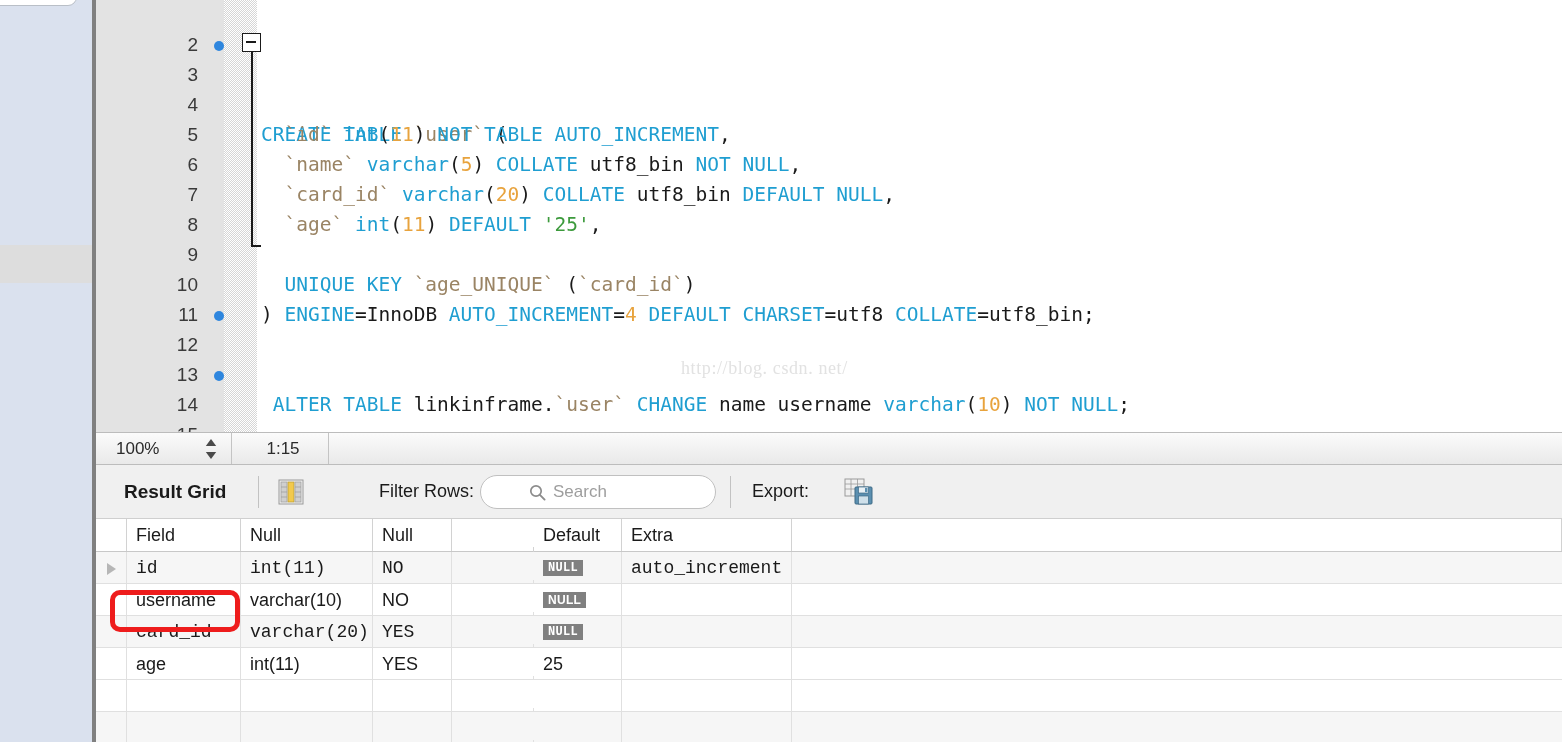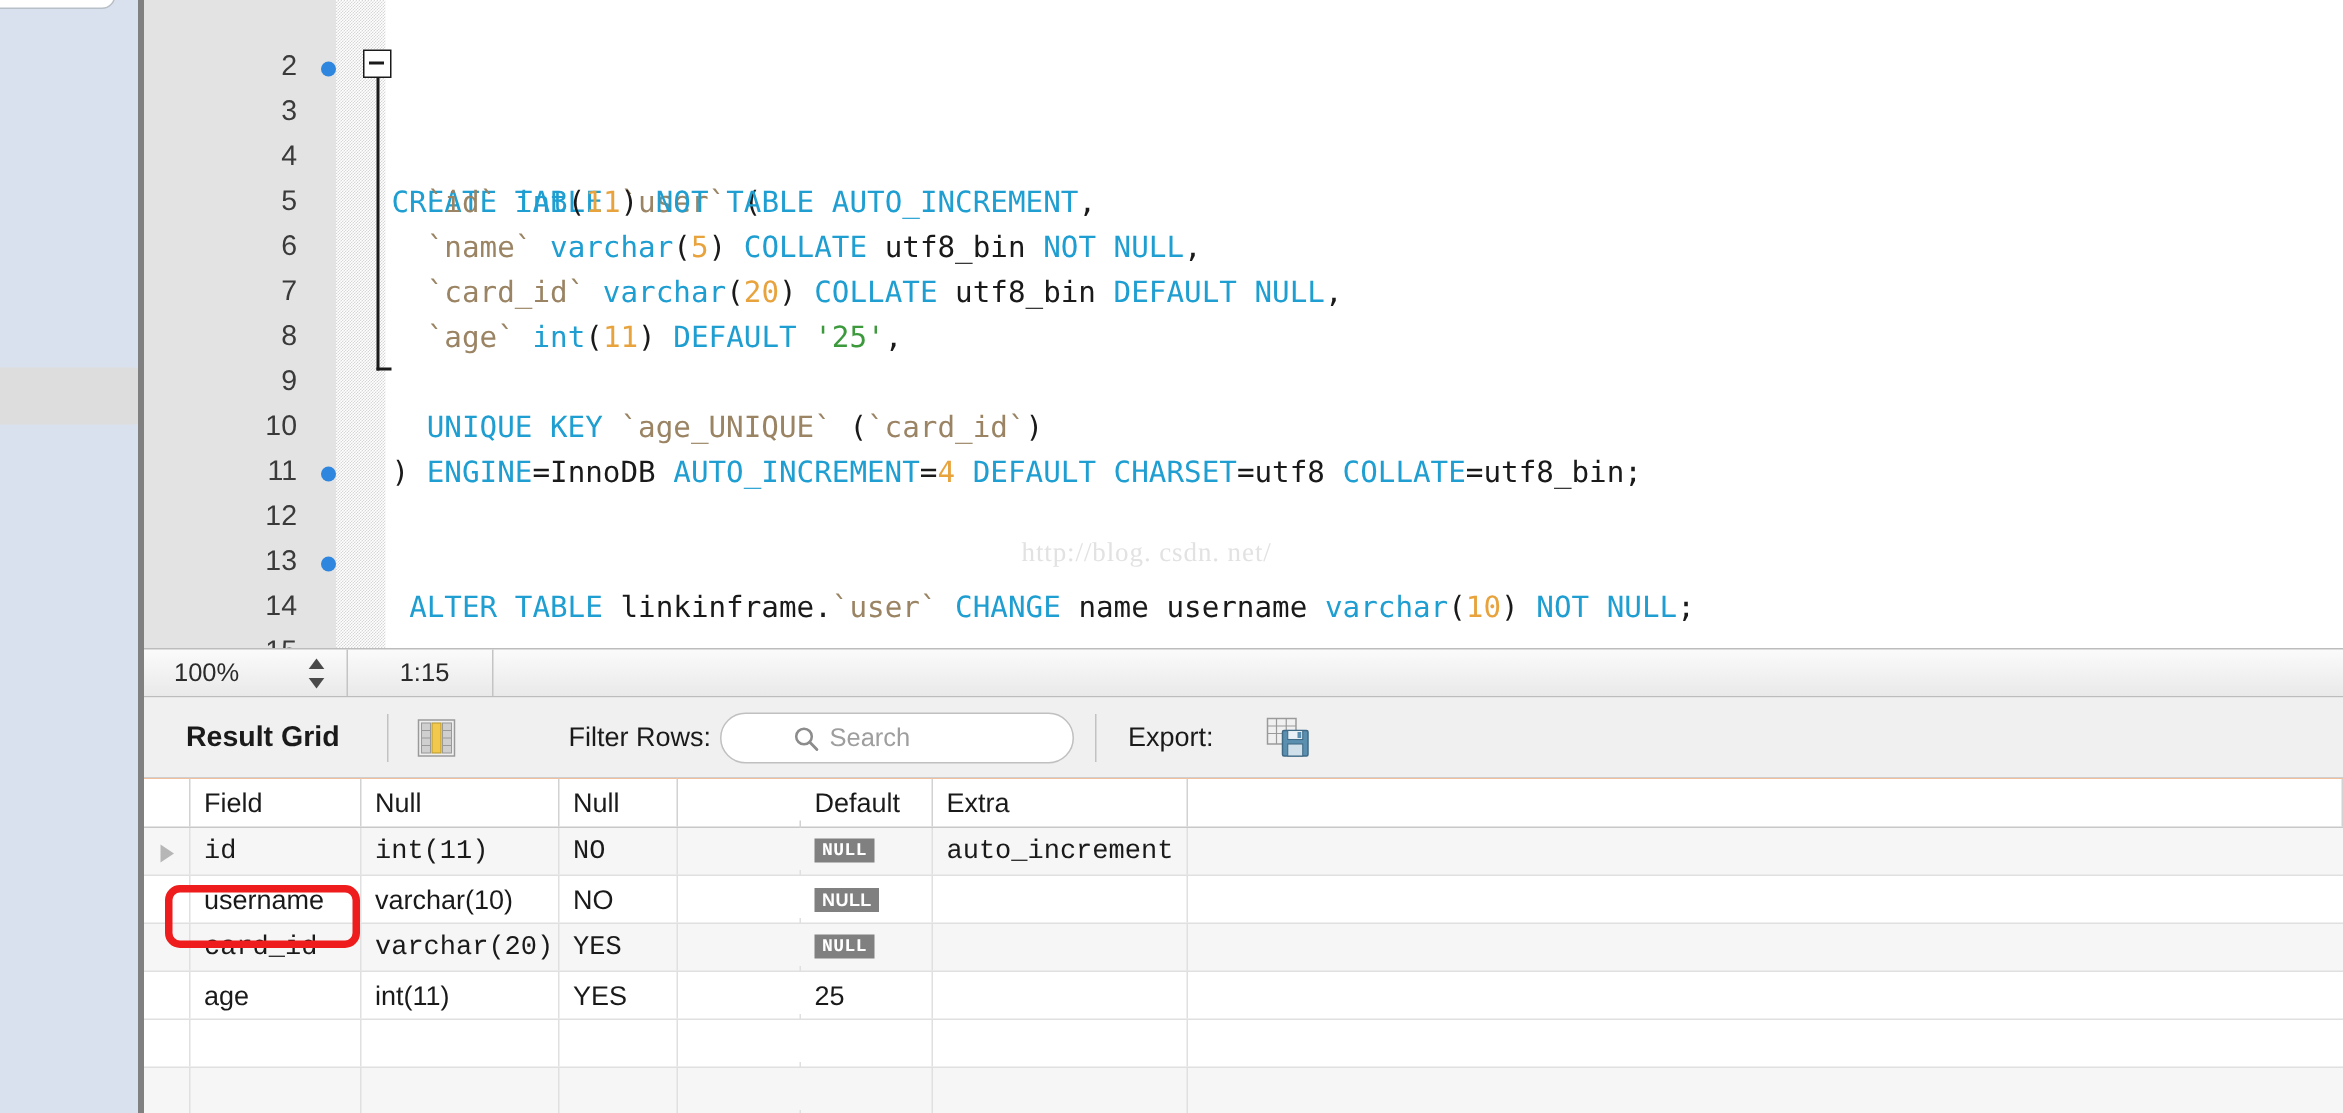--- a/index.html
+++ b/index.html
@@ -271,21 +271,21 @@
     left: 748px; top: 12px;
     width: 30px; height: 30px;
   }
 
   
   #result-table {
     position: absolute;
     left: 96px; top: 519px;
     width: 1466px;
     height: 223px;
-    background: #f97316;
+    background: #bef264;
     overflow: hidden;
   }
   .rt-row {
     position: absolute;
     left: 0;
     width: 1466px;
     height: 32px;
     border-bottom: 1px solid #e0e0e0;
   }
   .rt-row.header {

